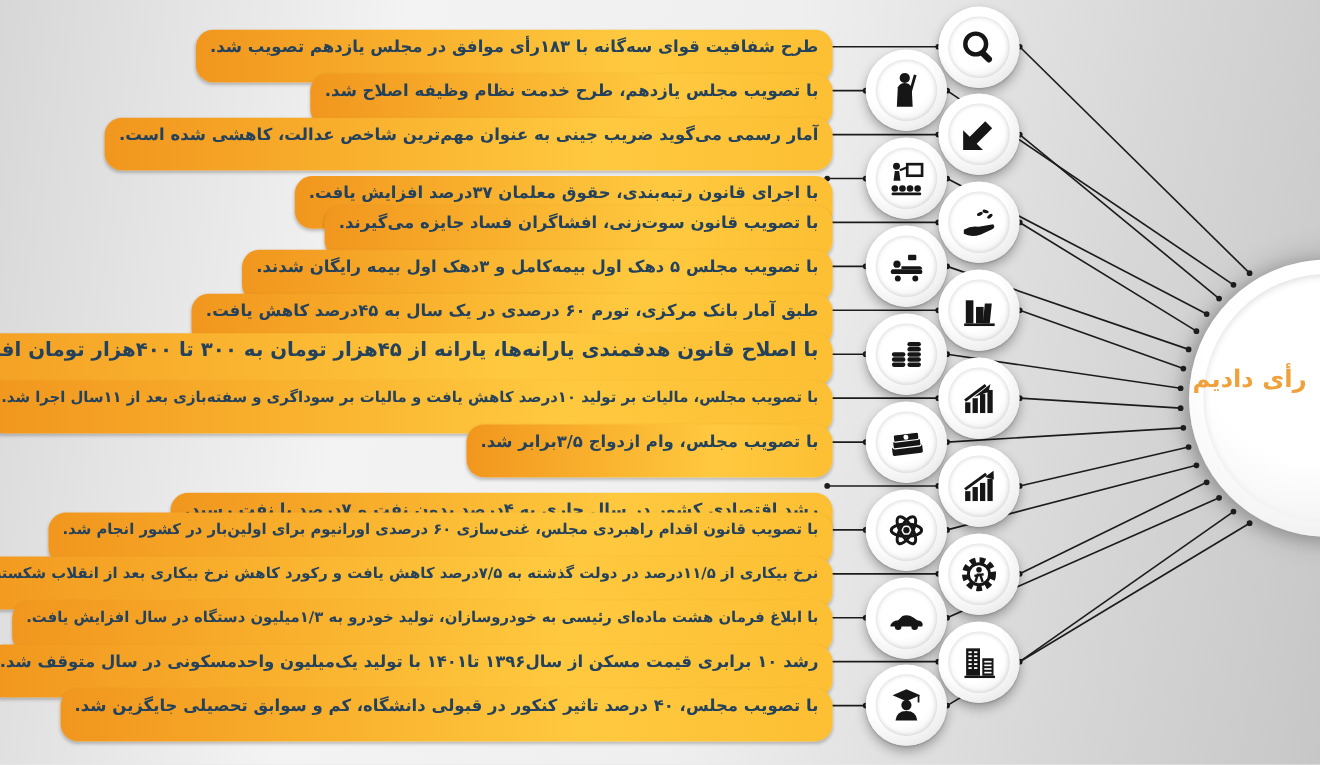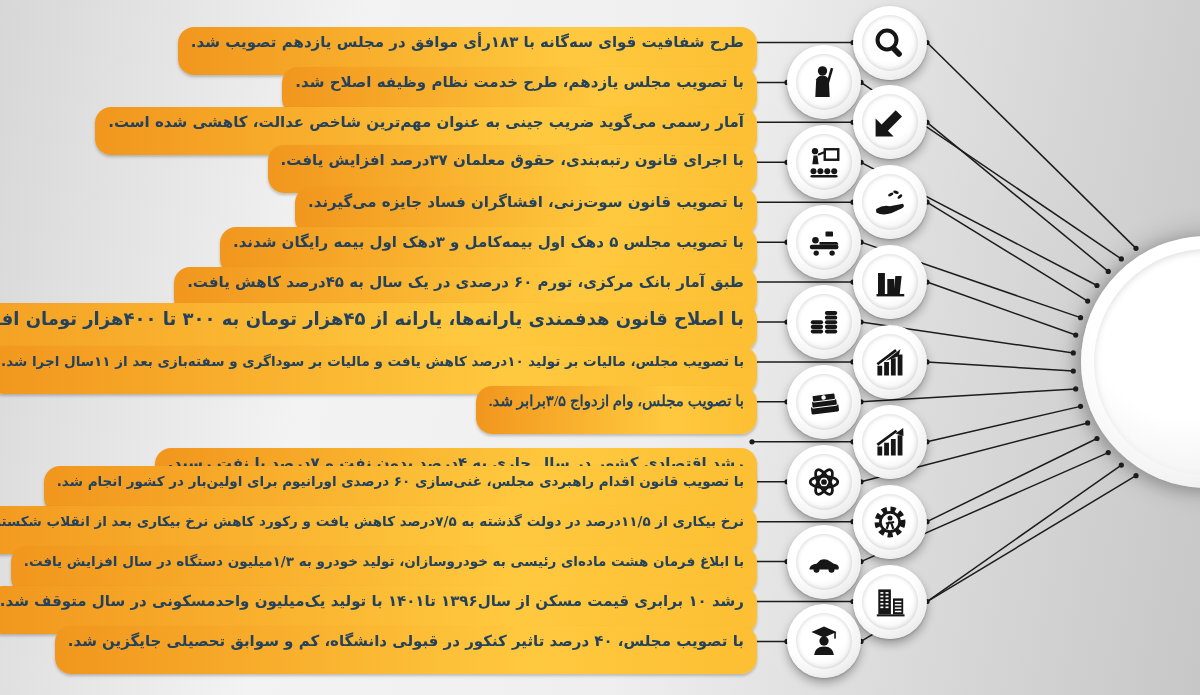--- a/index.html
+++ b/index.html
@@ -192,21 +192,21 @@
     <div class="icon-circle" style="left: 853px; top: 85.36px;">
       <div class="icon-inner">
             <svg viewBox="0 0 24 24">
               <path fill="#161616" d="M15.8 4.2 L20 8.4 L10.6 17.8 L14.4 21.6 L2.4 21.6 L2.4 9.6 L6.4 13.6 Z"></path>
             </svg>
           </div>
     </div>
   </div>
 
   <div class="row">
-    <div class="banner" style="top: 145px; font-size: 15px; text-align: right;">
+    <div class="banner" style="top: 160px; font-size: 15px; text-align: right;">
       <span class="banner-text">با اجرای قانون رتبه‌بندی، حقوق معلمان ۳۷درصد افزایش یافت.</span>
     </div>
     <div class="icon-circle" style="left: 787px; top: 125.29px;">
       <div class="icon-inner">
             <svg viewBox="0 0 24 24">
               <g fill="#161616">
                 <rect x="12.5" y="3.5" width="9" height="7" fill="none" stroke="#161616" stroke-width="1.6"></rect>
                 <circle cx="6" cy="4.8" r="2.1"></circle>
                 <path d="M4.2 13.5 L5 7.6 L7.6 7.6 L8.4 13.5 Z"></path>
                 <line x1="8" y1="7.2" x2="13" y2="5.2" stroke="#161616" stroke-width="1.4"></line>
@@ -313,21 +313,21 @@
                 <rect x="17.1" y="7" width="3.2" height="14"></rect>
                 <path d="M3.5 12.5 L13.5 4.6 L12.2 9.4 Z" transform="translate(5.5 -1.2)"></path>
                 <path d="M3 12.8 L15.5 3.4 L16.6 4.8 L4.1 14.2 Z"></path>
               </g>
             </svg>
           </div>
     </div>
   </div>
 
   <div class="row">
-    <div class="banner" style="top: 386.37px; font-size: 15px; font-family: Liberation Serif, serif;">
+    <div class="banner" style="top: 386.37px; font-size: 15px;">
       <span class="banner-text">با تصویب مجلس، وام ازدواج ۳/۵برابر شد.</span>
     </div>
     <div class="icon-circle" style="left: 787px; top: 364.87px;">
       <div class="icon-inner">
             <svg viewBox="0 0 24 24">
               <g transform="rotate(-7 12 13)" fill="#161616">
                 <rect x="3" y="14.2" width="18.4" height="5.2" rx="1"></rect>
                 <rect x="3.8" y="10.6" width="17" height="4.6" rx="1" stroke="#fff" stroke-width="0.7"></rect>
                 <rect x="4.6" y="6.8" width="15.4" height="4.4" rx="1" stroke="#fff" stroke-width="0.7"></rect>
                 <circle cx="12.2" cy="9" r="1.5" fill="#fff"></circle>
@@ -454,14 +454,15 @@
                 <circle cx="12" cy="12" r="3.1"></circle>
                 <path d="M5.4 21.4 Q5.9 15.6 12 15.6 Q18.1 15.6 18.6 21.4 Z"></path>
               </g>
             </svg>
           </div>
     </div>
   </div>
 </div>
   <div id="hub"></div>
   <div id="hub-text">
+    <div>رأی دادیم</div>
   </div>
 </div>
 
 </body></html>

